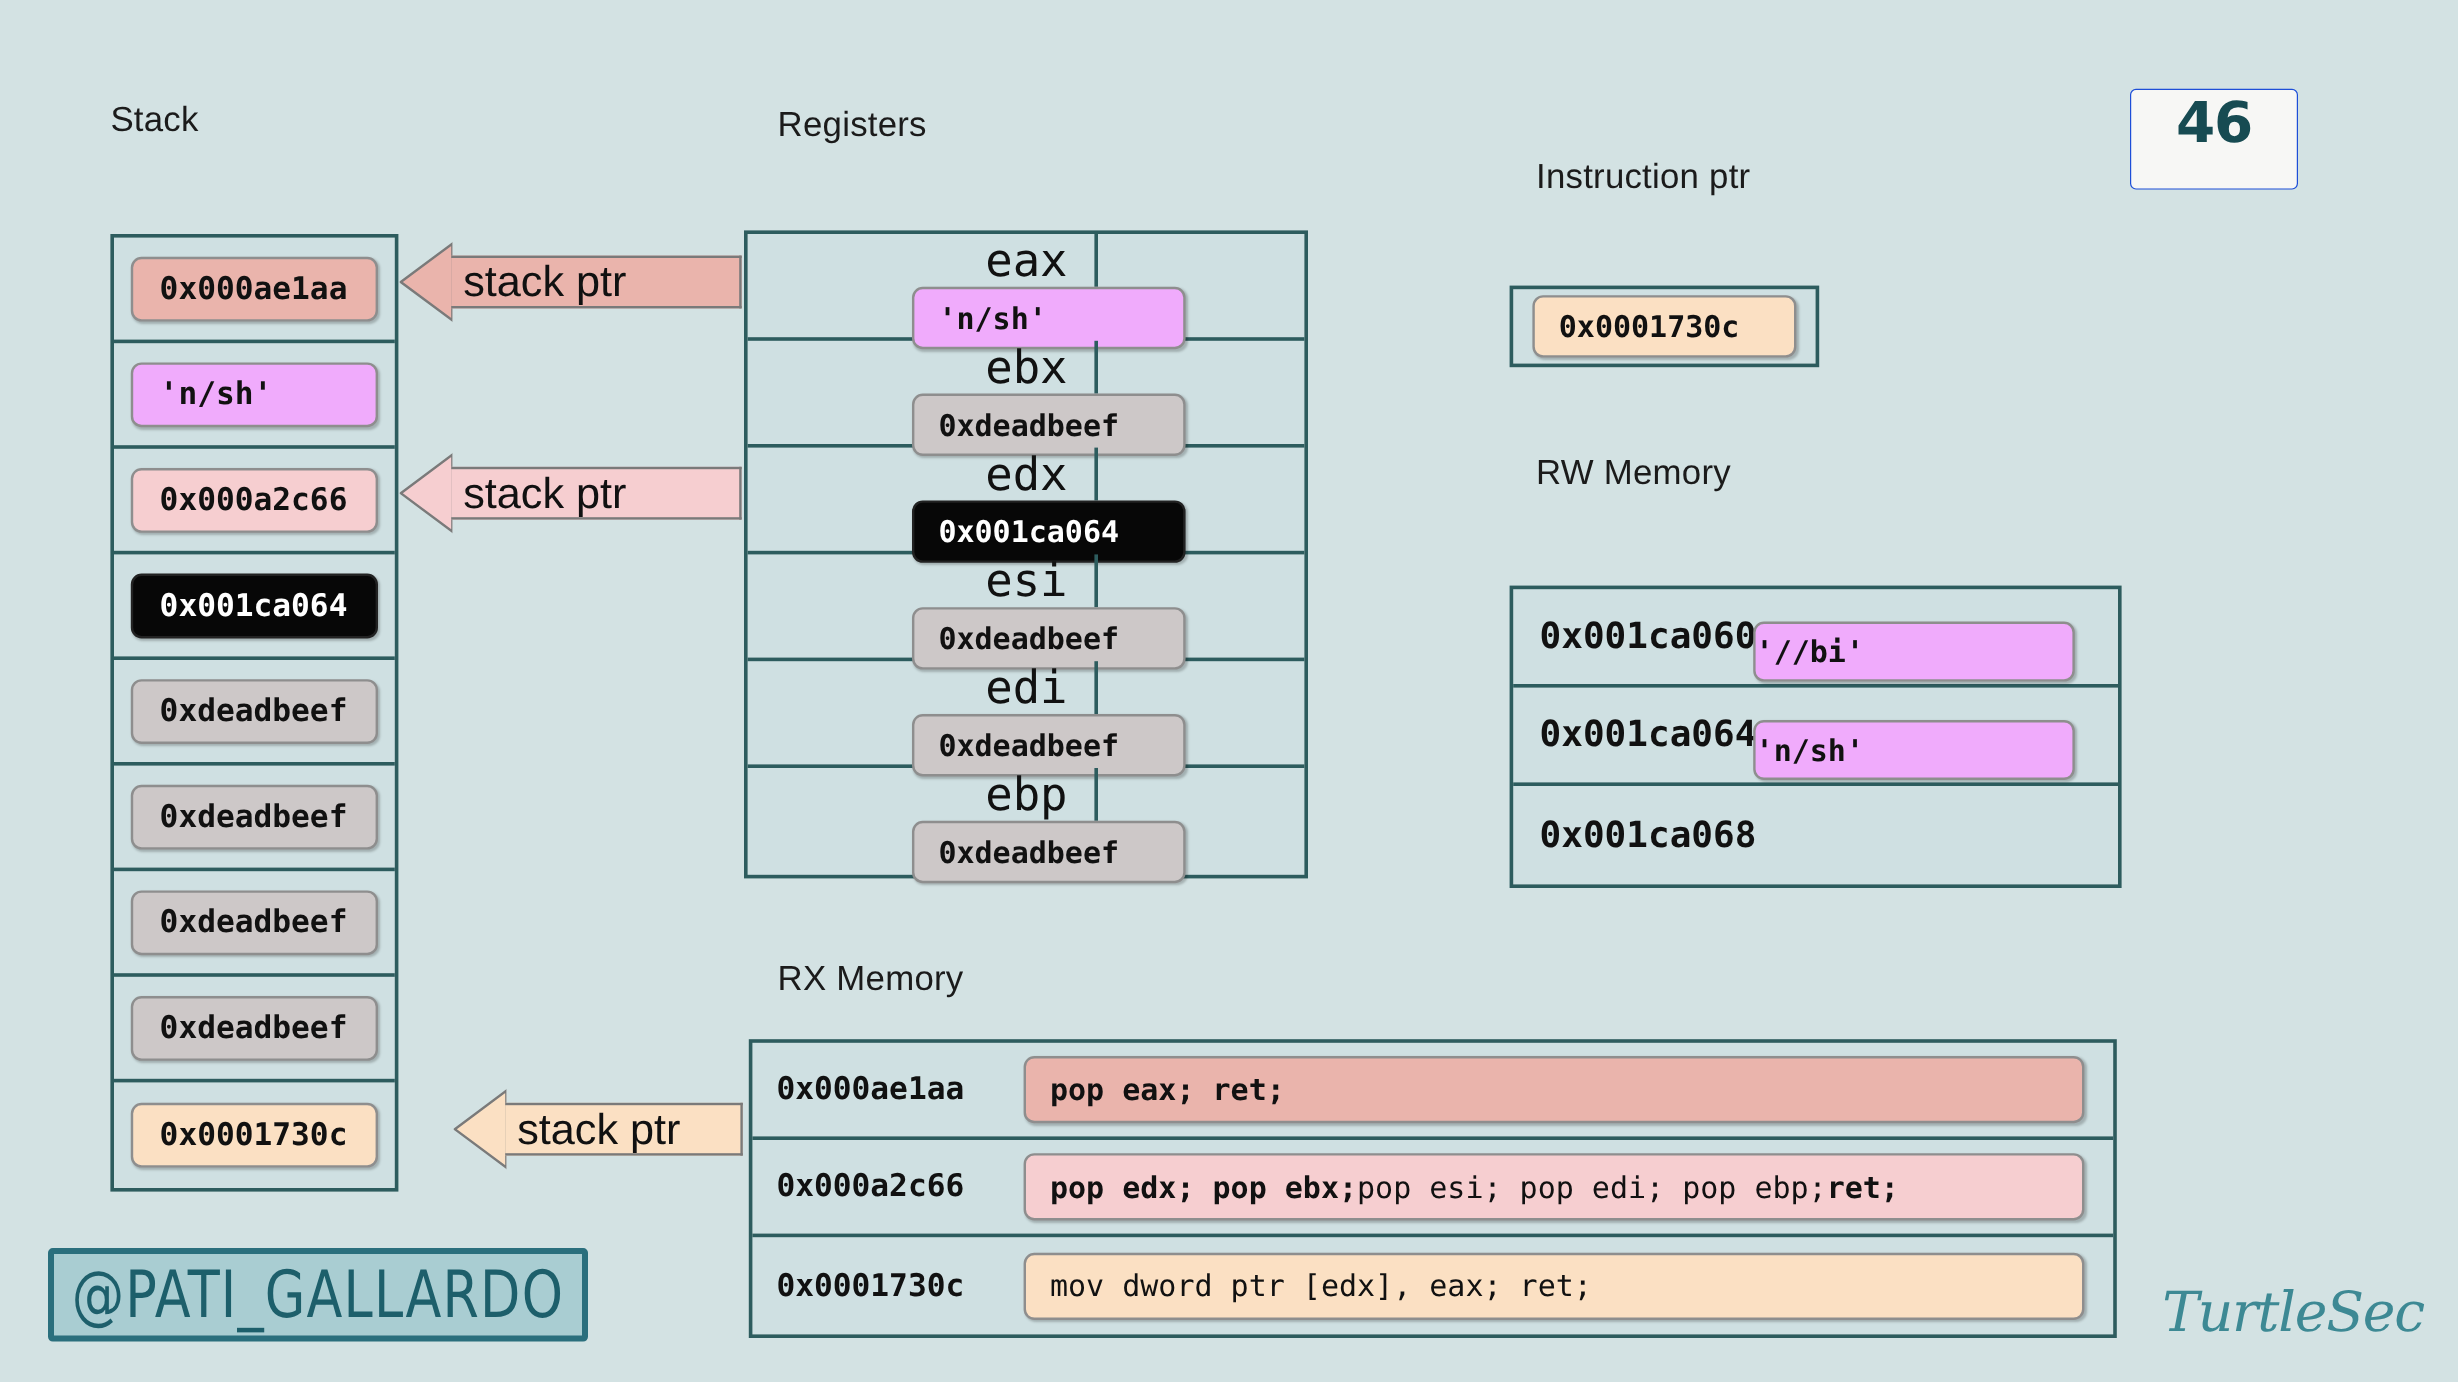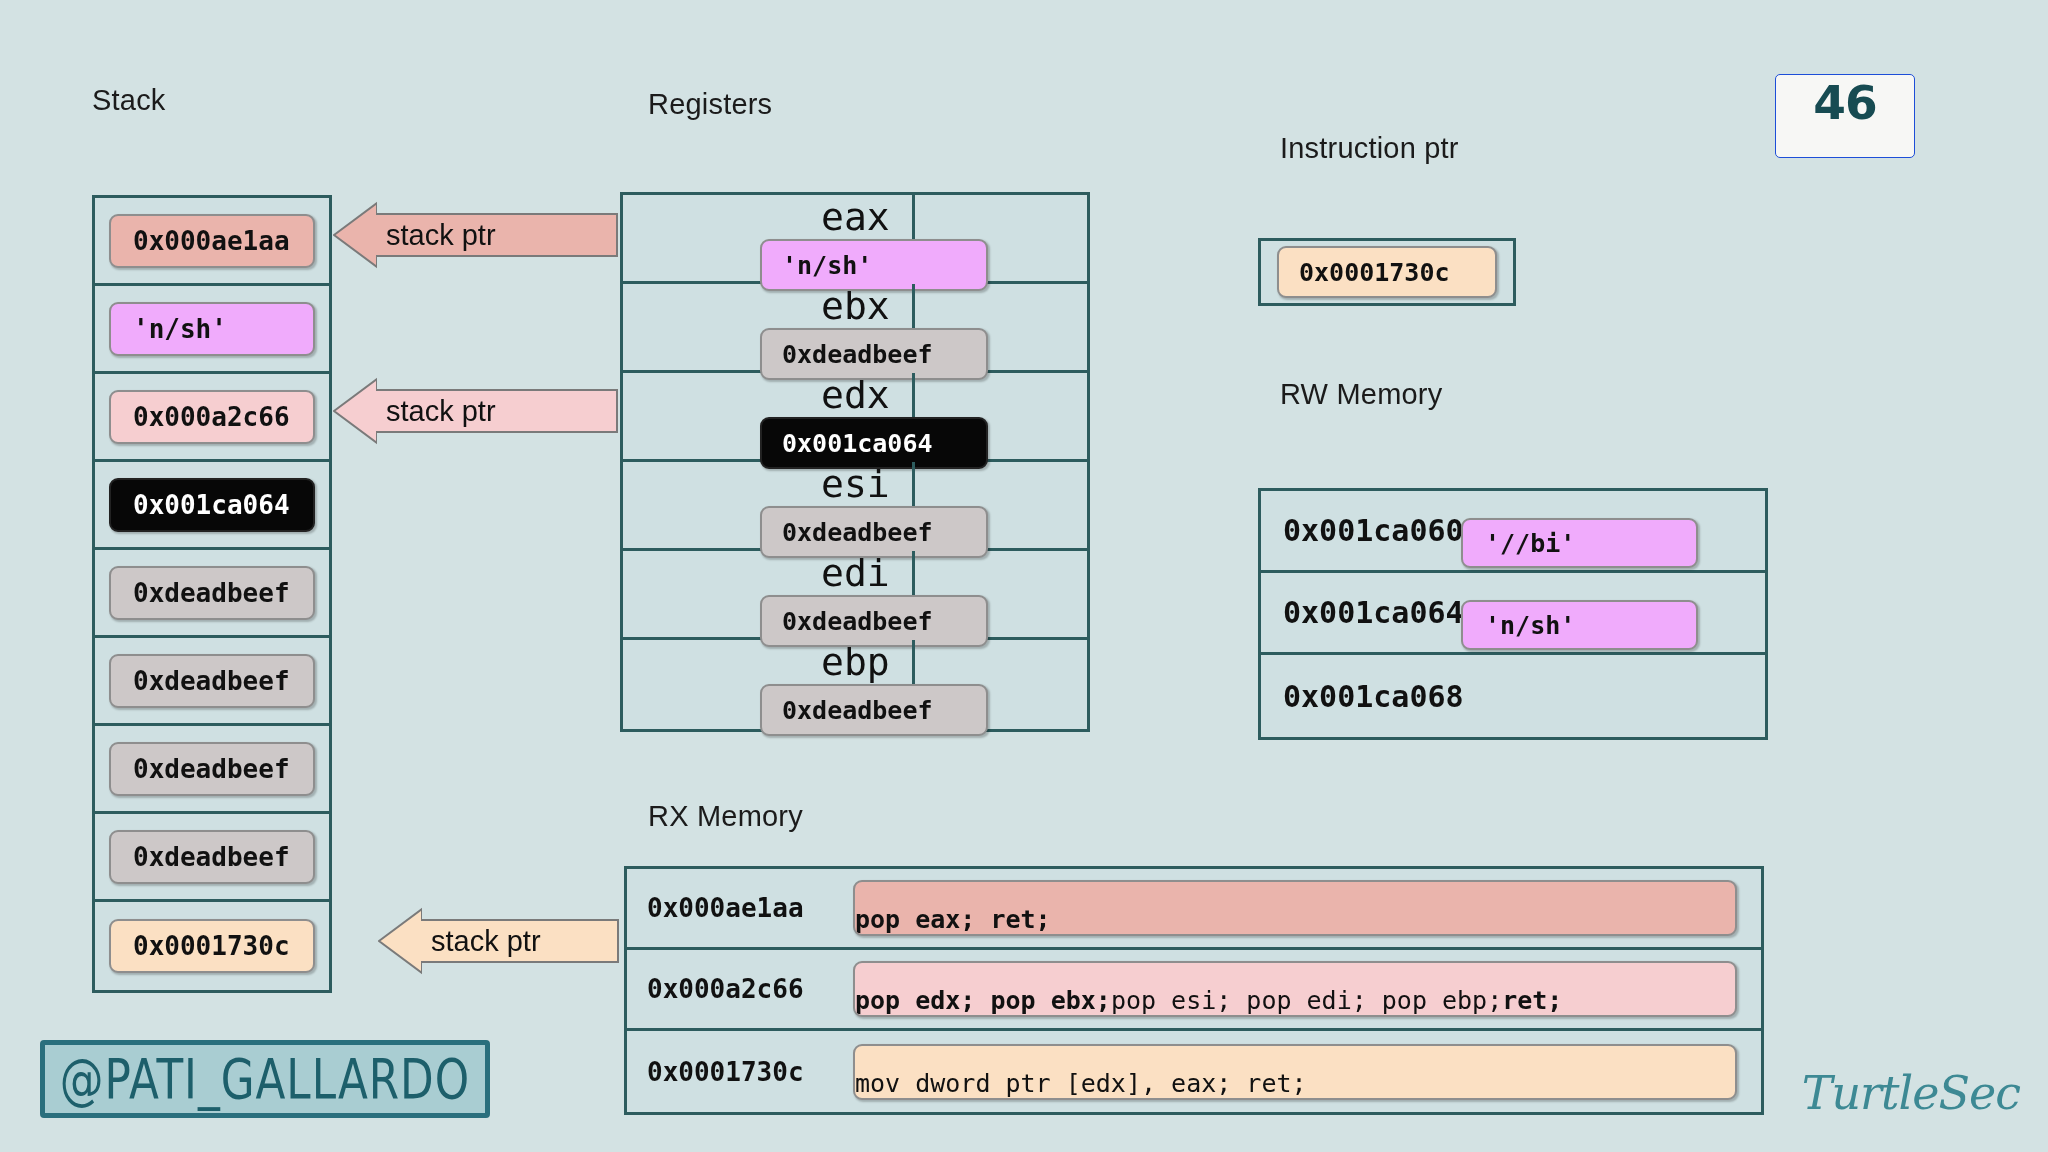--- a/index.html
+++ b/index.html
@@ -126,44 +126,43 @@
   #rw-frame .addr {
     font-family: "DejaVu Sans Mono", monospace;
     font-weight: 700;
     font-size: 30px;
     color: #111;
     padding-left: 22px;
     width: 200px;
     box-sizing: border-box;
   }
   #rw-frame .chip {
-    width: 237px; height: 50px;
+    width: 268px; height: 50px;
     font-size: 25px;
-    padding-left: 22px;
     margin-top: 25px;
   }
 
   
   #rx-frame { left: 624px; top: 866px; width: 1140px; }
   #rx-frame .row { height: 81px; }
   #rx-frame .addr {
     font-family: "DejaVu Sans Mono", monospace;
     font-weight: 700;
     font-size: 26px;
     color: #111;
     padding-left: 20px;
     width: 226px;
     box-sizing: border-box;
     border-right: 0;
   }
   #rx-frame .chip {
     height: 56px;
     font-size: 25px;
+    padding-left: 20px;
     font-weight: 400;
-    align-items: flex-end;
   }
   #rx-frame .chip.w-wide  { width: 884px; }
   #rx-frame .chip b { font-weight: 700; }
 
   
   .arrow {
     position: absolute;
     height: 72px;
     display: flex;
     align-items: center;
@@ -175,21 +174,21 @@
   .arrow .body {
     height: 44px;
     margin-left: -1px;
     box-sizing: border-box;
     border-top: 2px solid #7a7a7a;
     border-bottom: 2px solid #7a7a7a;
     border-right: 2px solid #7a7a7a;
     display: flex; align-items: center;
     padding-left: 10px;
     font-family: "Liberation Sans", sans-serif;
-    font-size: 29px;
+    font-size: 36px;
     color: #111;
     white-space: nowrap;
   }
   .arrow .head svg { display: block; }
 
   
   #handle-box {
     position: absolute;
     left: 40px; top: 1040px;
     width: 450px; height: 78px;

